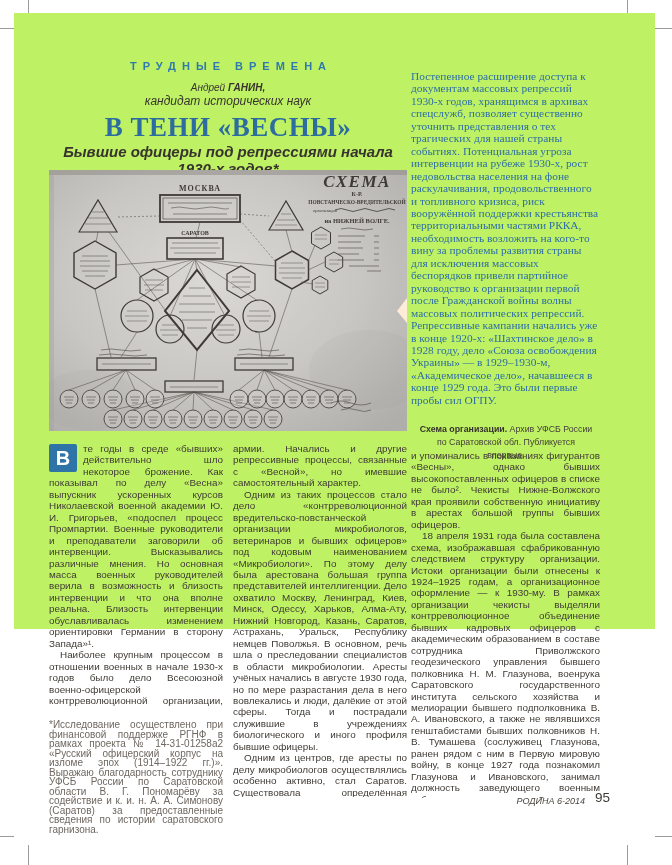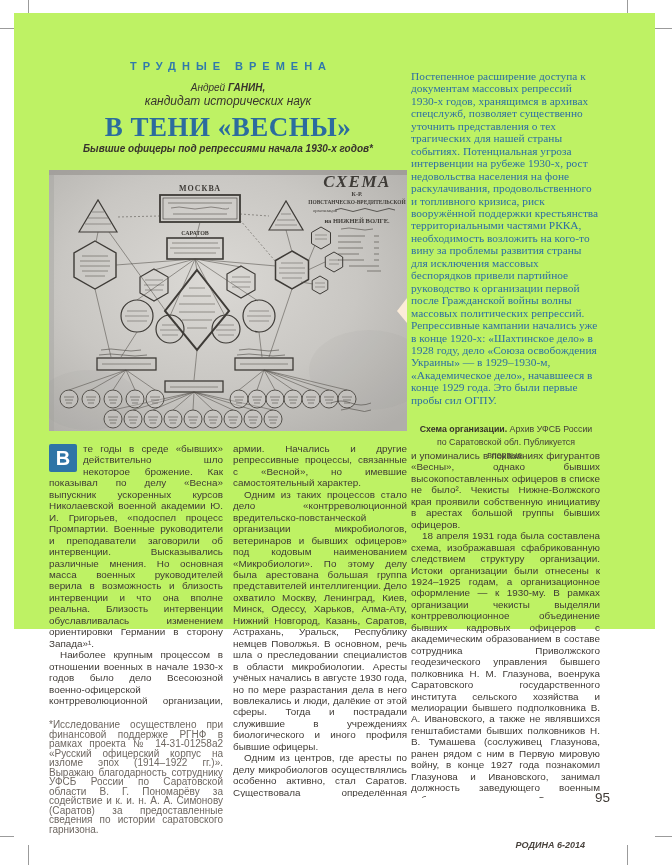--- a/index.html
+++ b/index.html
@@ -8,21 +8,21 @@
   .page{position:absolute;left:14px;top:13px;width:641px;height:616px;background:#bef264;}
   .abs{position:absolute;}
 
   
   .header{left:35px;top:47px;width:358px;text-align:center;}
   .kicker{font-size:11px;font-weight:bold;letter-spacing:6px;color:#3079ac;padding-left:6px;}
   .author{margin-top:10px;font-size:10px;font-style:italic;color:#38332e;}
   .author b{font-weight:bold;}
   .author-title{font-size:12px;font-style:italic;color:#38332e;margin-top:1px;}
   .title{margin-top:4px;font-family:"Liberation Serif",serif;font-weight:bold;font-size:27px;letter-spacing:.5px;color:#2c6c9e;}
-  .subtitle{margin-top:0;font-size:10px;font-weight:bold;font-style:italic;color:#38332e;}
+  .subtitle{margin-top:0;font-size:15px;font-weight:bold;font-style:italic;color:#38332e;}
 
   
   .photo{left:35px;top:157px;width:358px;height:261px;}
   .photo svg{display:block;}
 
   
   .lead{left:397px;top:57px;width:189px;height:352px;overflow:hidden;
         font-family:"Liberation Serif",serif;font-size:11.4px;line-height:12.45px;color:#2f6fa3;}
 
   
@@ -34,21 +34,21 @@
   .col p{margin:0;}
   .col p + p{text-indent:11px;}
   .col-left{left:35px;top:430px;width:174px;height:264px;}
   .col-mid{left:219px;top:430px;width:174px;height:354px;}
   .col-right{left:397px;top:437px;width:189px;height:348px;}
   .dropcap{float:left;width:28px;height:28px;margin:1px 6px 0 0;background:#2e74a6;border-radius:2px;
            color:#ffffff;font-weight:bold;font-size:20px;line-height:28px;text-align:center;}
   .footnote{left:35px;top:707px;width:174px;font-size:10px;line-height:9.5px;color:#6e6761;text-align:justify;}
 
   
-  .footer-mag{left:411px;top:827px;width:160px;text-align:right;font-size:9px;font-weight:bold;font-style:italic;color:#4a443e;}
+  .footer-mag{left:411px;top:783px;width:160px;text-align:right;font-size:9px;font-weight:normal;font-style:italic;color:#4a443e;}
   .page-num{left:581px;top:777px;width:30px;font-size:13.5px;color:#3f3a35;}
 </style>
 </head>
 <body>
 
 <div class="crop" style="left:28px;top:0;width:1px;height:13px;"></div>
 <div class="crop" style="left:0;top:28px;width:14px;height:1px;"></div>
 <div class="crop" style="left:627px;top:0;width:1px;height:13px;"></div>
 <div class="crop" style="left:655px;top:28px;width:17px;height:1px;"></div>
 <div class="crop" style="left:28px;top:845px;width:1px;height:20px;"></div>

